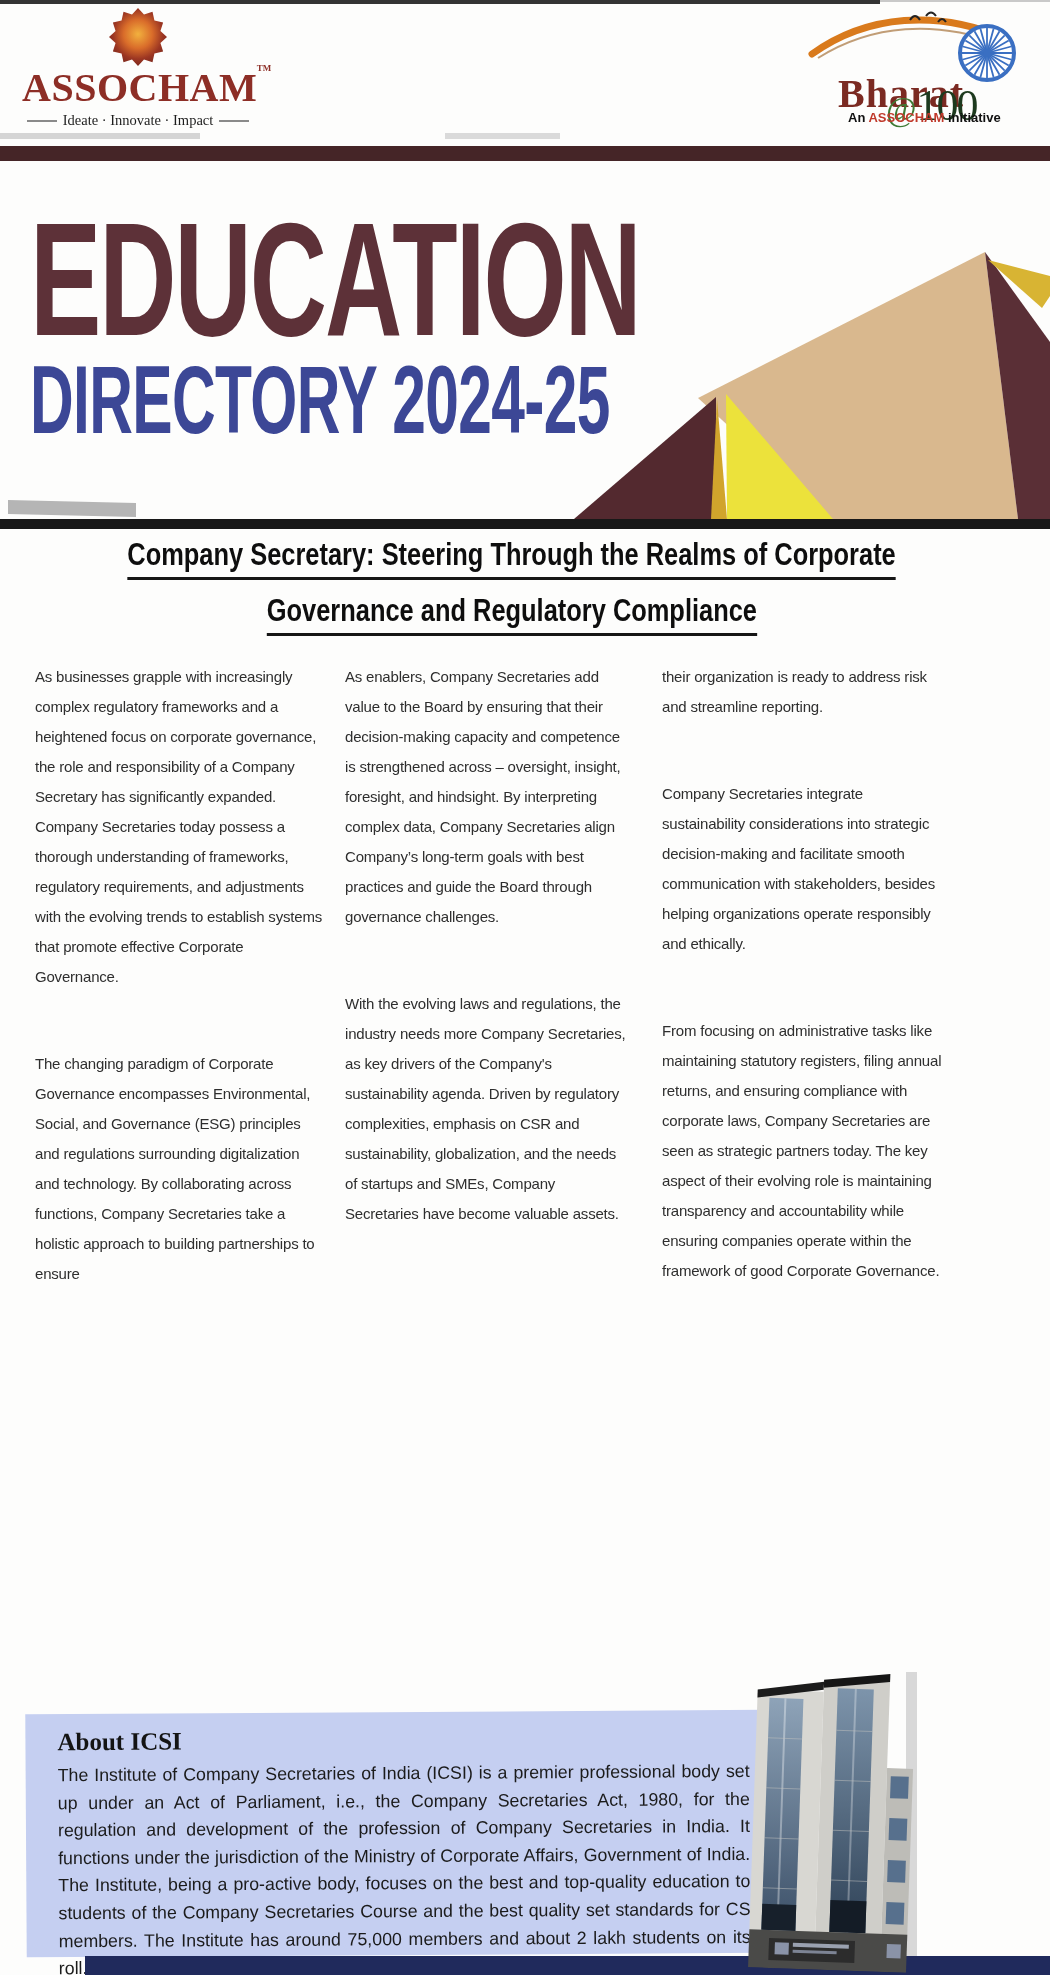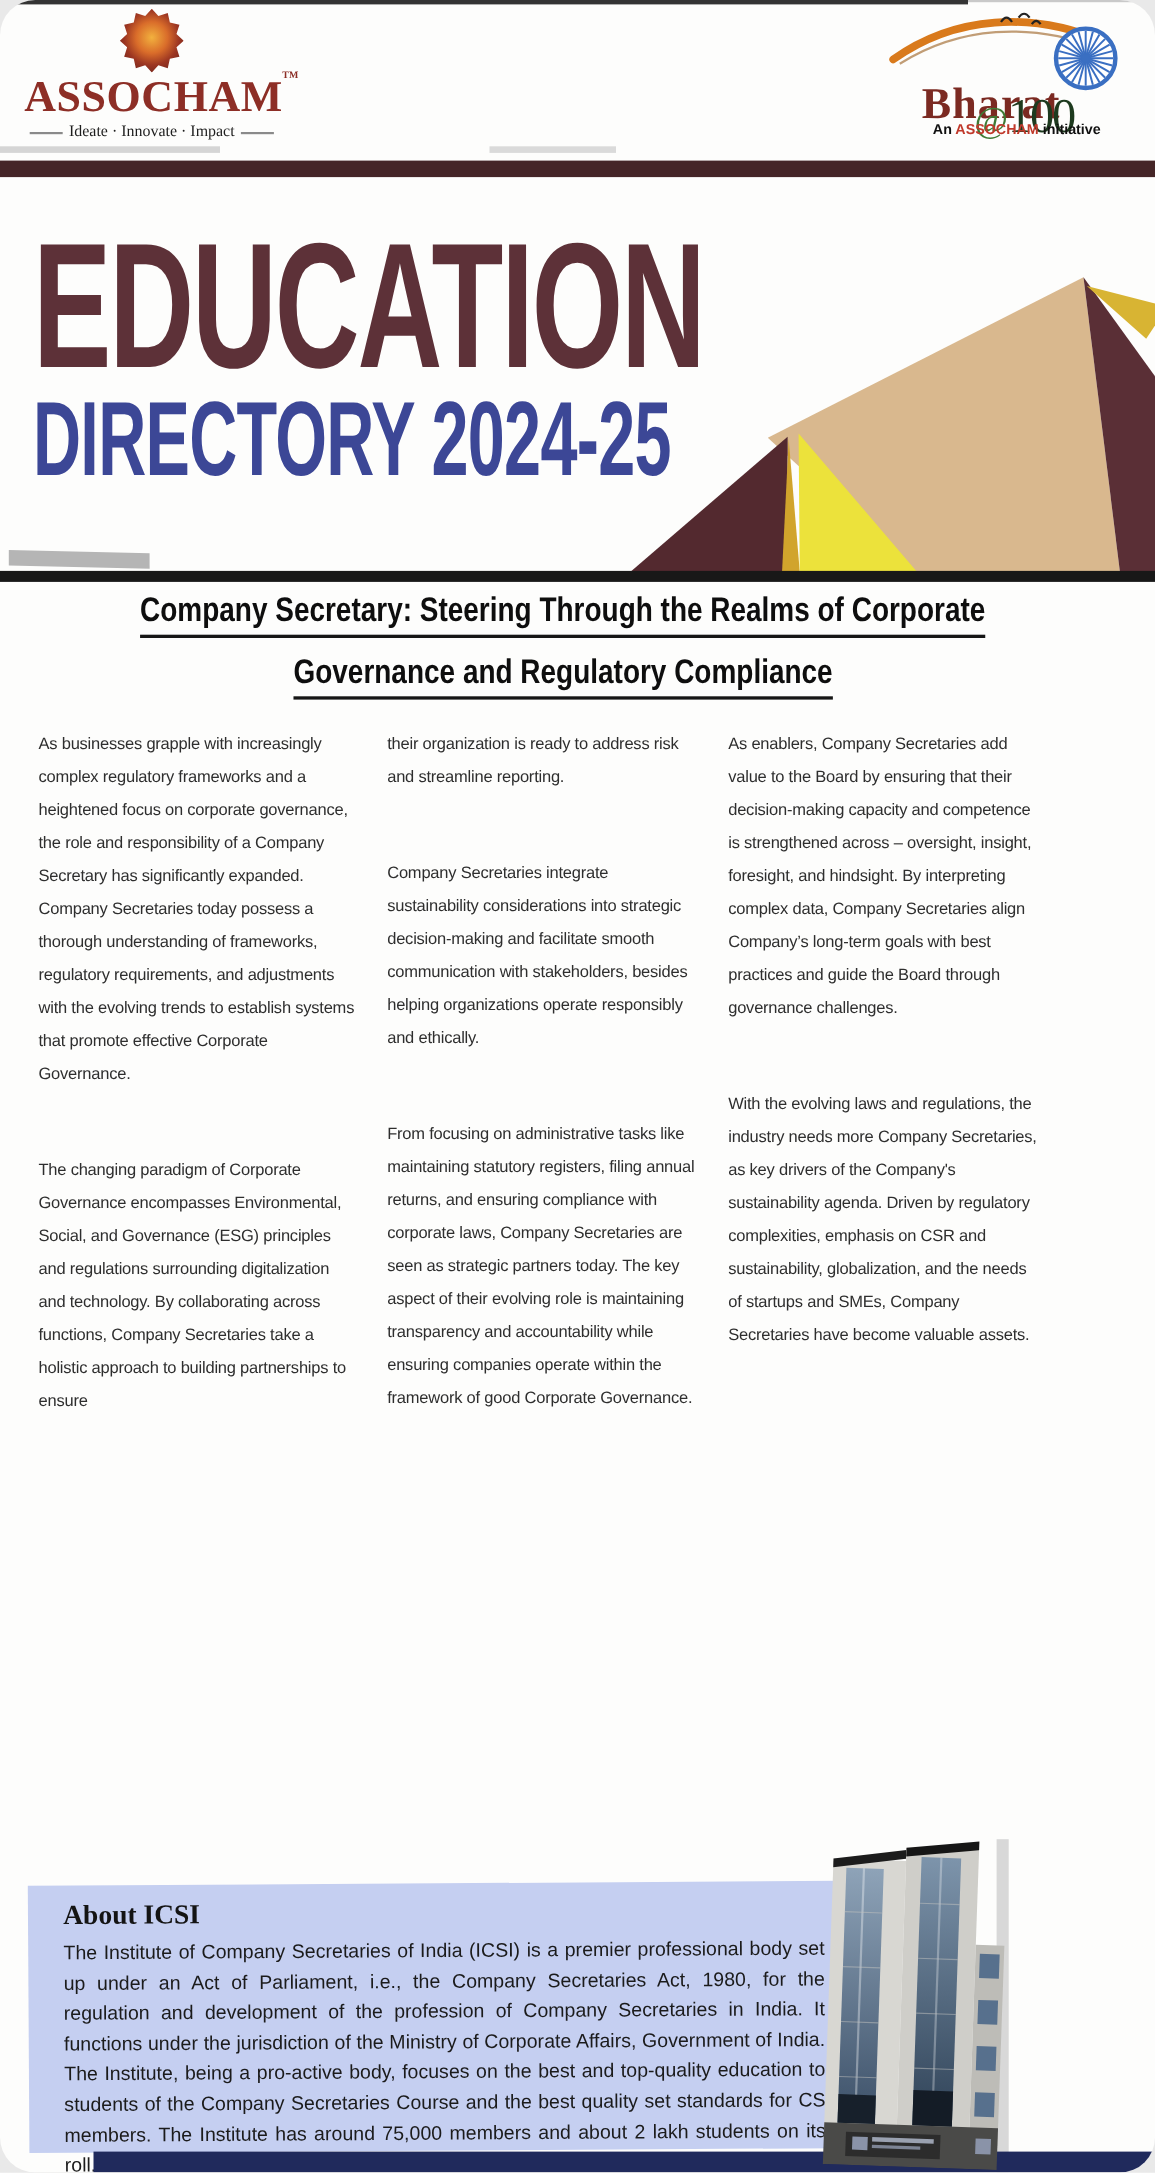--- a/index.html
+++ b/index.html
@@ -1,20 +1,19 @@
 <!DOCTYPE html>
 <html><head>
 <meta charset="utf-8">
 <style>
   html,body{margin:0;padding:0;background:#e9e9e9;}
   .page{
     position:relative; width:1050px; height:1975px; margin:0 auto;
     background:#fdfdfc; overflow:hidden;
     font-family:"Liberation Sans", sans-serif;
-    border-radius:32px;
   }
   
   .scan-top-dark{position:absolute;left:0;top:0;width:880px;height:4px;background:#343434;}
   .scan-top-light{position:absolute;left:880px;top:0;width:170px;height:2px;background:#c9c9c9;}
   .scan-smudge-a{position:absolute;left:0;top:133px;width:200px;height:6px;background:#d5d5d5;}
   .scan-smudge-b{position:absolute;left:445px;top:133px;width:115px;height:6px;background:#dadada;}
   
   .assocham{position:absolute;left:22px;top:8px;width:232px;text-align:center;}
   .assocham .sun{display:block;margin:0 auto;}
   .assocham .wordmark{position:relative;display:inline-block;margin-top:2px;
@@ -155,28 +154,28 @@
   <div class="title-wrap">
     <span class="title-line"><span>Company Secretary: Steering Through the Realms of Corporate</span></span>
     <span class="title-line"><span>Governance and Regulatory Compliance</span></span>
   </div>
 
   <div class="cols">
     <div class="col col-1">
       <p>As businesses grapple with increasingly complex regulatory frameworks and a heightened focus on corporate governance, the role and responsibility of a Company Secretary has significantly expanded. Company Secretaries today possess a thorough understanding of frameworks, regulatory requirements, and adjustments with the evolving trends to establish systems that promote effective Corporate Governance.</p>
       <p>The changing paradigm of Corporate Governance encompasses Environmental, Social, and Governance (ESG) principles and regulations surrounding digitalization and technology. By collaborating across functions, Company Secretaries take a holistic approach to building partnerships to ensure</p>
     </div>
+    <div class="col col-3">
+      <p>As enablers, Company Secretaries add value to the Board by ensuring that their decision-making capacity and competence is strengthened across – oversight, insight, foresight, and hindsight. By interpreting complex data, Company Secretaries align Company’s long-term goals with best practices and guide the Board through governance challenges.</p>
+      <p>With the evolving laws and regulations, the industry needs more Company Secretaries, as key drivers of the Company's sustainability agenda. Driven by regulatory complexities, emphasis on CSR and sustainability, globalization, and the needs of startups and SMEs, Company Secretaries have become valuable assets.</p>
+    </div>
     <div class="col col-2">
       <p>their organization is ready to address risk and streamline reporting.</p>
       <p>Company Secretaries integrate sustainability considerations into strategic decision-making and facilitate smooth communication with stakeholders, besides helping organizations operate responsibly and ethically.</p>
       <p>From focusing on administrative tasks like maintaining statutory registers, filing annual returns, and ensuring compliance with corporate laws, Company Secretaries are seen as strategic partners today. The key aspect of their evolving role is maintaining transparency and accountability while ensuring companies operate within the framework of good Corporate Governance.</p>
-    </div>
-    <div class="col col-3">
-      <p>As enablers, Company Secretaries add value to the Board by ensuring that their decision-making capacity and competence is strengthened across – oversight, insight, foresight, and hindsight. By interpreting complex data, Company Secretaries align Company’s long-term goals with best practices and guide the Board through governance challenges.</p>
-      <p>With the evolving laws and regulations, the industry needs more Company Secretaries, as key drivers of the Company's sustainability agenda. Driven by regulatory complexities, emphasis on CSR and sustainability, globalization, and the needs of startups and SMEs, Company Secretaries have become valuable assets.</p>
     </div>
   </div>
 
   <div class="page-curl"></div>
 
   <div class="about-box">
     <h3>About ICSI</h3>
     <div class="about-body">The Institute of Company Secretaries of India (ICSI) is a premier professional body set up under an Act of Parliament, i.e., the Company Secretaries Act, 1980, for the regulation and development of the profession of Company Secretaries in India. It functions under the jurisdiction of the Ministry of Corporate Affairs, Government of India. The Institute, being a pro-active body, focuses on the best and top-quality education to students of the Company Secretaries Course and the best quality set standards for CS members. The Institute has around 75,000 members and about 2 lakh students on its roll.</div>
   </div>
 

